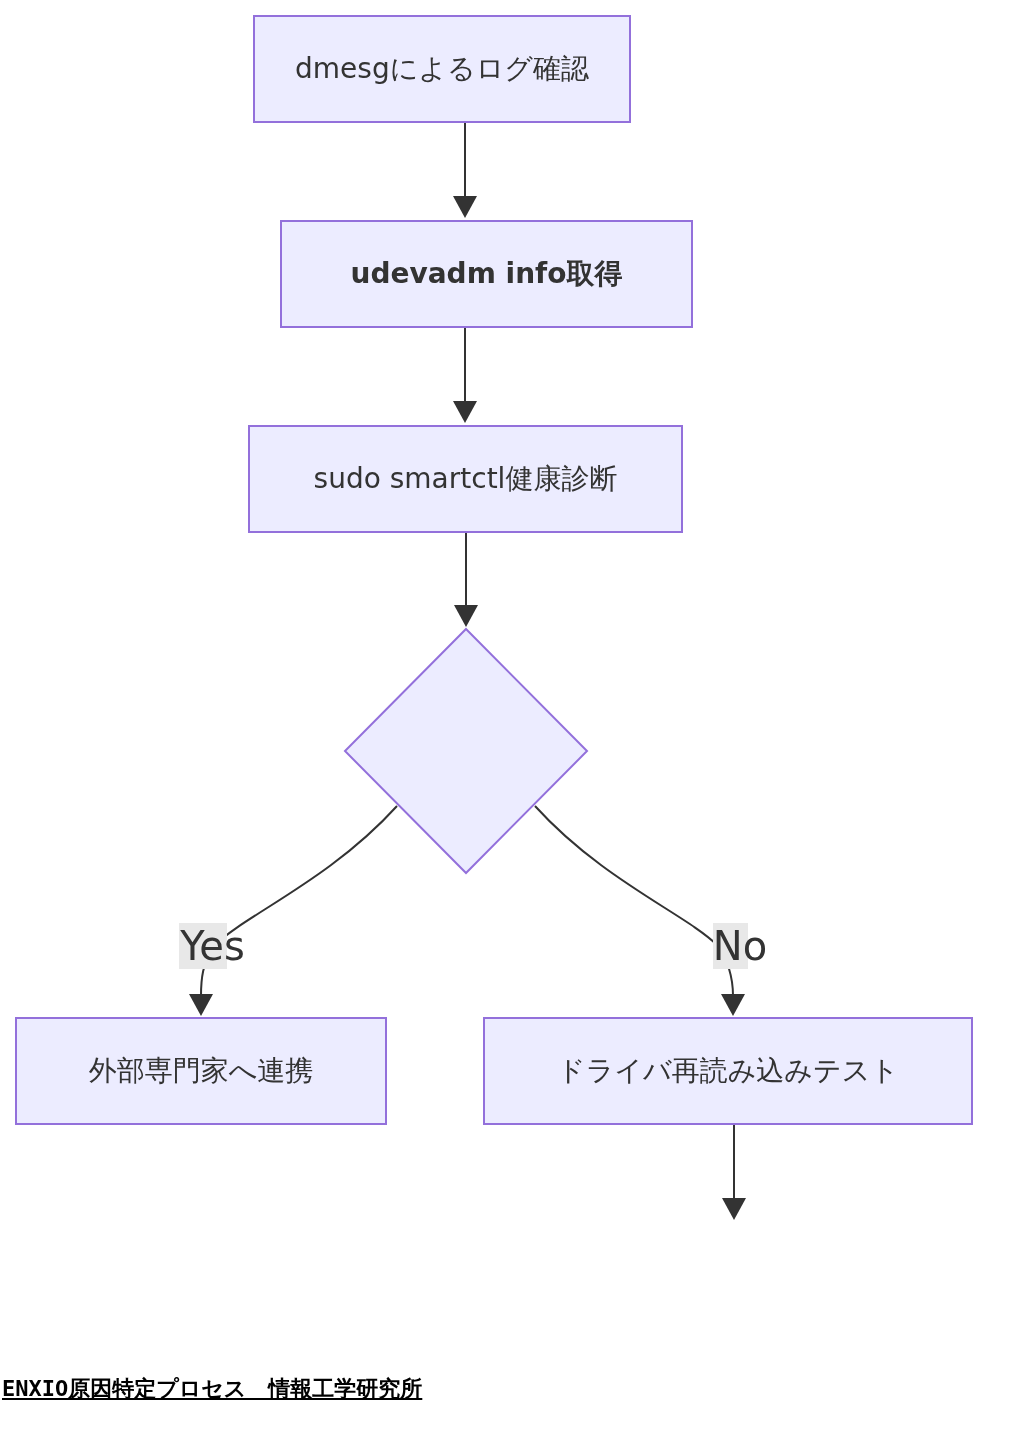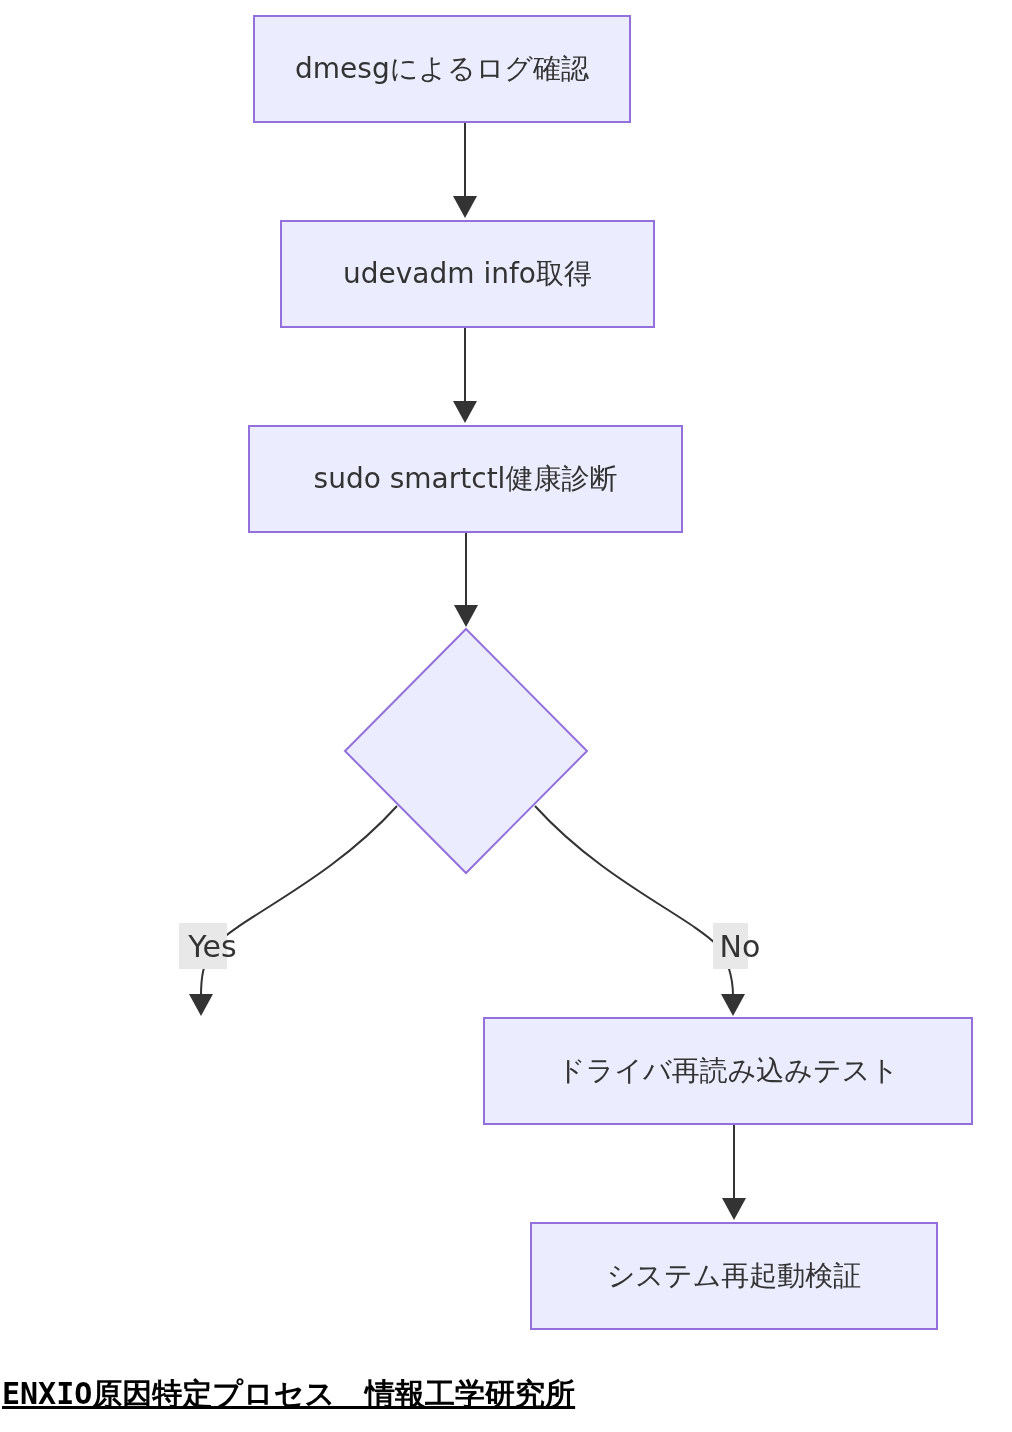--- a/index.html
+++ b/index.html
@@ -34,28 +34,28 @@
     display:flex;align-items:center;justify-content:center;
     color:var(--text-color);
     font-size:28px;
     text-align:center;
     background:transparent;
   }
   .edge-label{
     position:absolute;
     background:var(--edge-label-bg);
     color:var(--text-color);
-    font-size:30px;
+    font-size:40px;
     display:flex;align-items:center;justify-content:center;padding-left:19px;
   }
   .caption{
     position:absolute;
     left:2px;top:1374px;
     font-family:"DejaVu Sans Mono",monospace;
-    font-size:30px;
+    font-size:22px;
     font-weight:bold;
     color:#000000;
     text-decoration:underline;
     white-space:pre;
     text-align:right;
   }
 </style>
 </head>
 <body>
 
@@ -81,41 +81,41 @@
     <polygon class="arrowhead" points="721,994 745,994 733,1016"></polygon>
 
     <path class="edge" d="M734,1125 V1200"></path>
     <polygon class="arrowhead" points="722,1198 746,1198 734,1220"></polygon>
   </svg>
 
   <div class="node" style="left:253px;top:15px;width:378px;height:108px;">
     <span>dmesgによるログ確認</span>
   </div>
 
-  <div class="node" style="left:280px;top:220px;width:375px;height:108px;">
+  <div class="node" style="left:280px;top:220px;width:413px;height:108px;font-weight:bold;">
     <span>udevadm info取得</span>
   </div>
 
   <div class="node" style="left:248px;top:425px;width:435px;height:108px;">
     <span>sudo smartctl健康診断</span>
   </div>
 
 
   <div class="edge-label" style="left:179px;top:923px;width:48px;height:46px;">
     <span>Yes</span>
   </div>
 
   <div class="edge-label" style="left:713px;top:923px;width:35px;height:46px;">
     <span>No</span>
   </div>
 
+  <div class="node" style="left:15px;top:1017px;width:372px;height:108px;">
+    <span>外部専門家へ連携</span>
+  </div>
 
   <div class="node" style="left:483px;top:1017px;width:490px;height:108px;">
     <span>ドライバ再読み込みテスト</span>
   </div>
 
-  <div class="node" style="left:530px;top:1222px;width:408px;height:108px;">
-    <span>システム再起動検証</span>
-  </div>
 
   <div class="caption">ENXIO原因特定プロセス　情報工学研究所</div>
 
 </div>
 
 </body></html>

